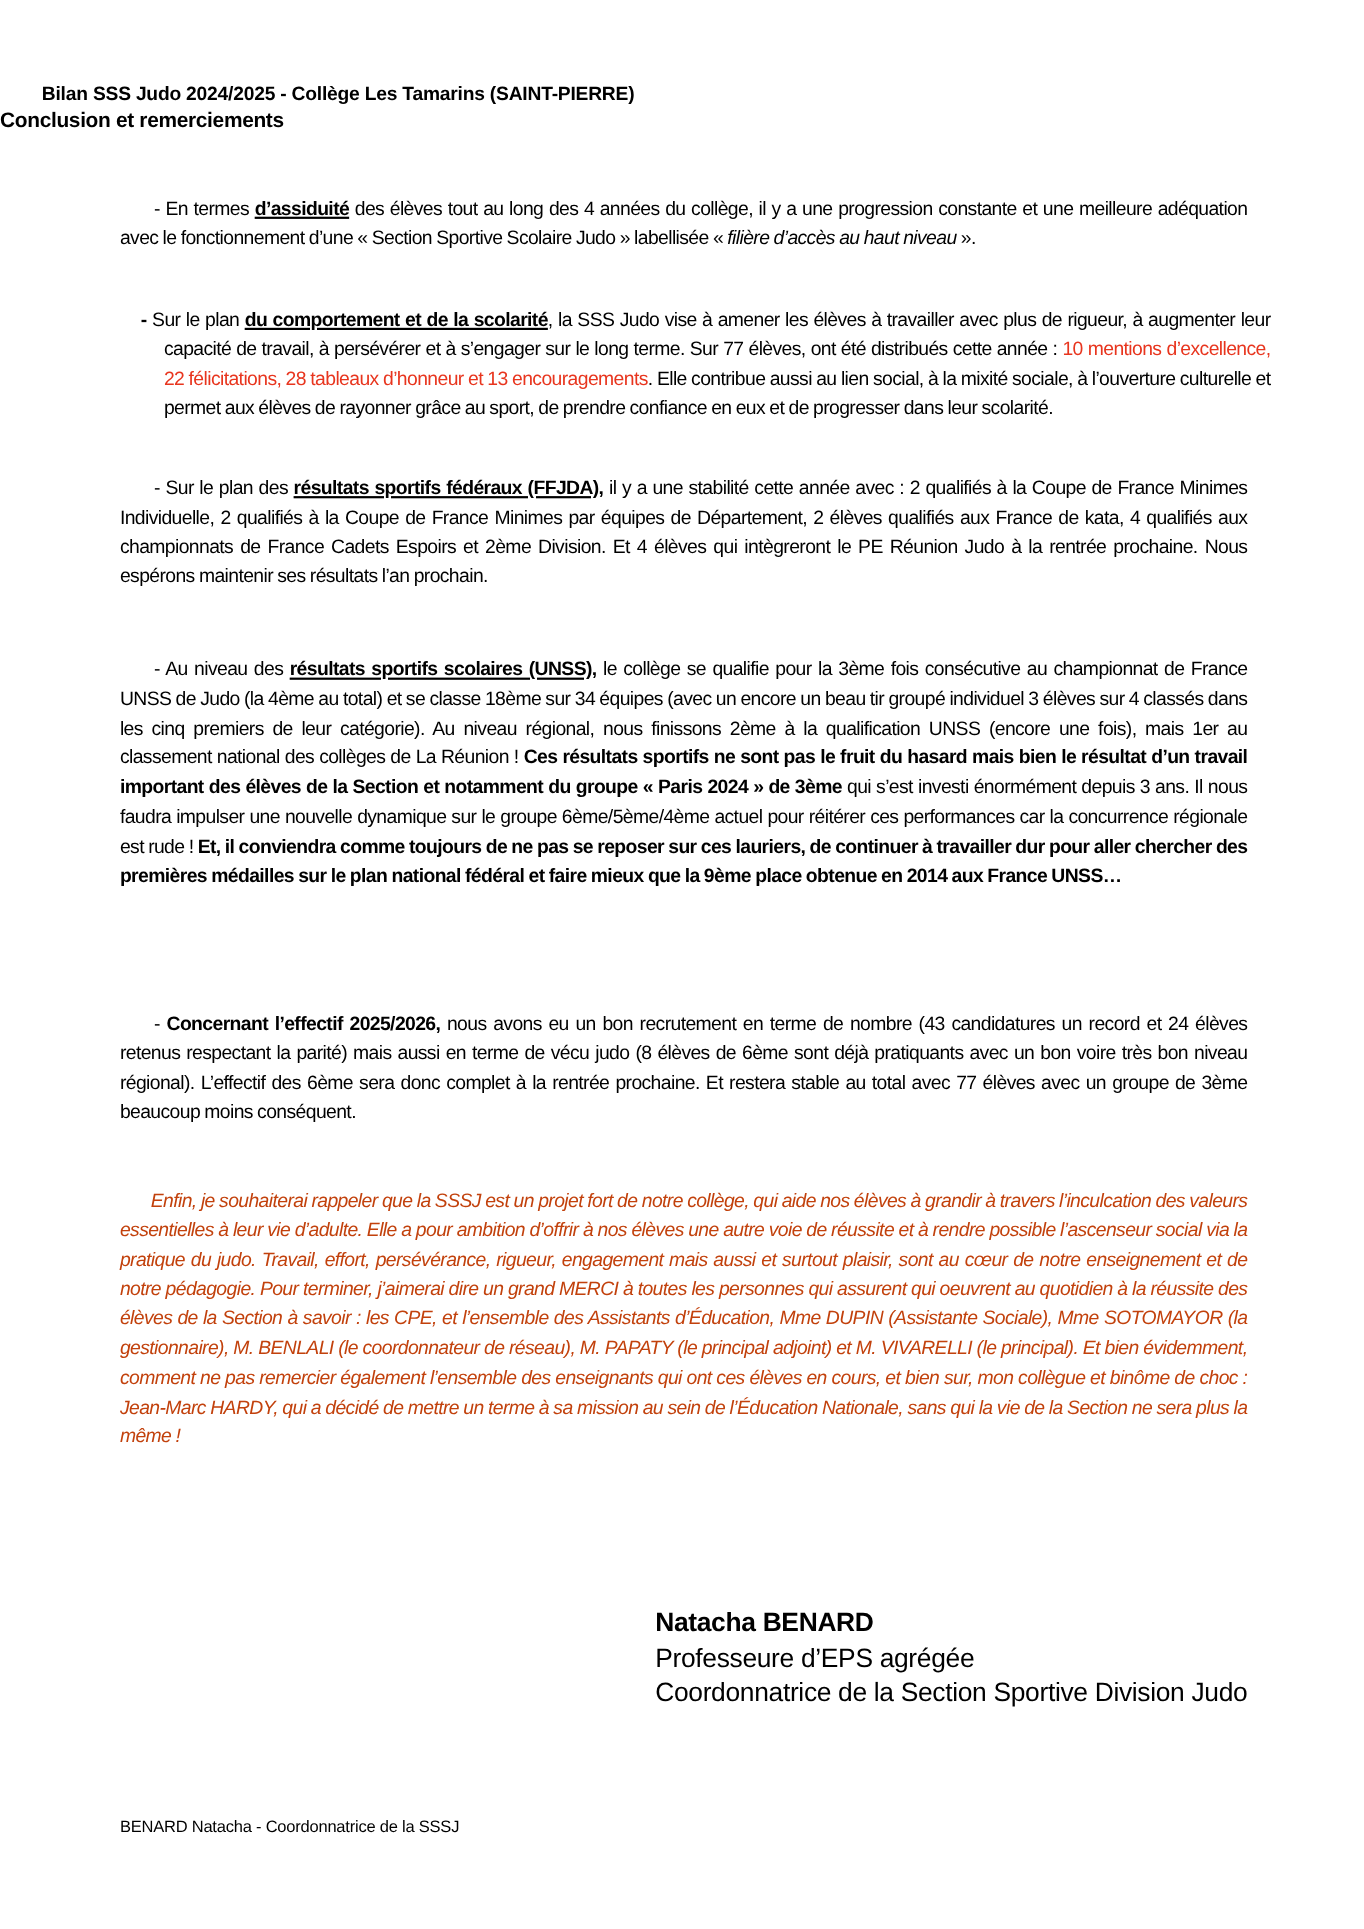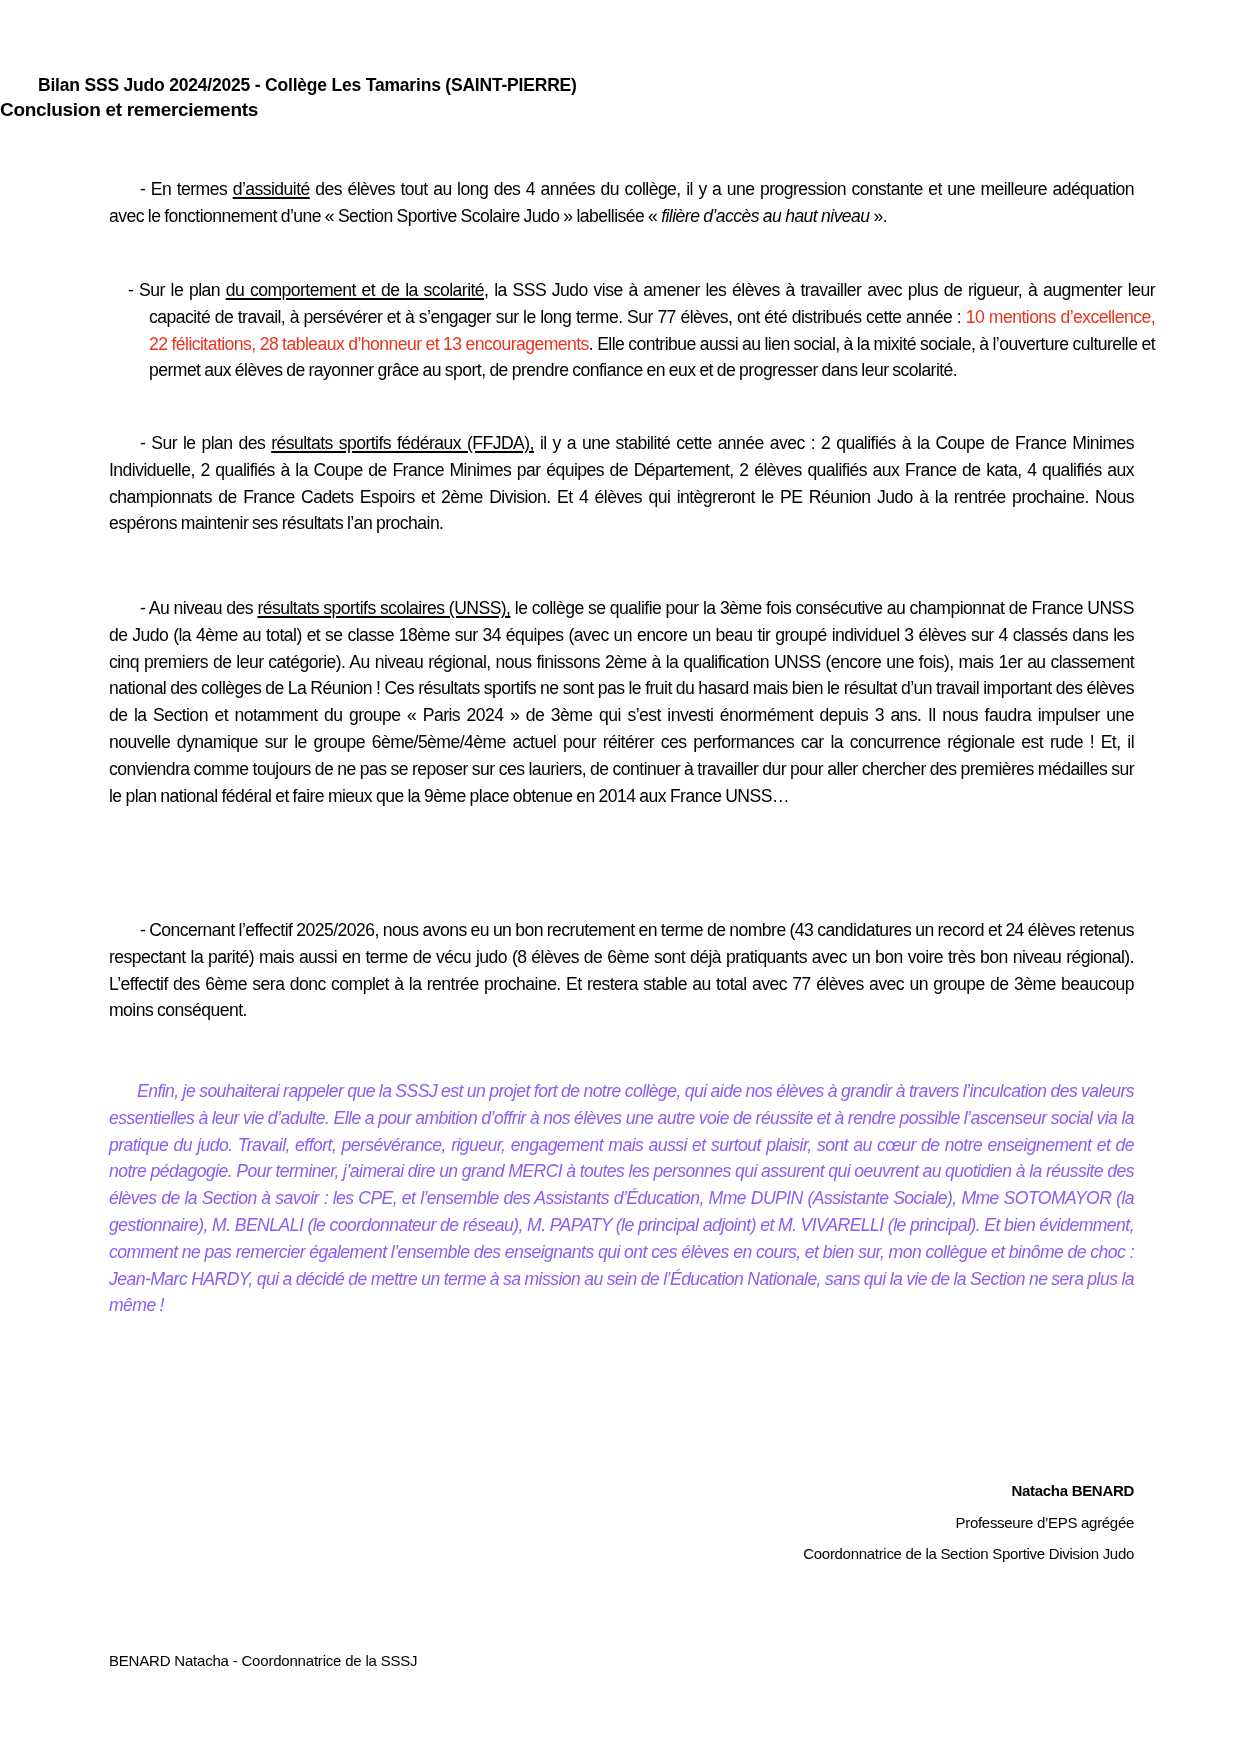--- a/index.html
+++ b/index.html
@@ -16,31 +16,31 @@
     position: absolute; left: 109px; width: 1025px;
     font-family: "Liberation Sans Narrow", "Liberation Sans", sans-serif;
     font-size: 17.6px; line-height: 26.8px; text-align: justify;
     letter-spacing: -0.55px; word-spacing: -0.5px;
   }
   .p1 { top: 176px; }
   .p2 { top: 277px; }
   .p3 { top: 430px; }
   .p4 { top: 595px; }
   .p5 { top: 917px; }
-  .p6 { top: 1078px; color: #8b5cf6; font-style: italic; }
+  .p6 { top: 1078px; color: #c2410c; font-style: italic; }
   .indent { display: inline-block; width: 31px; }
   .indent2 { display: inline-block; width: 28px; }
   .hang { padding-left: 21px; text-indent: -21px; }
-  .b { font-weight: normal; margin-top: 28px; }
+  .b { font-weight: bold; margin-top: 28px; }
   .u { text-decoration: underline; text-decoration-thickness: 1.5px; text-underline-offset: 2px; }
   .i { font-style: italic; }
   .red { color: #e8351e; }
   .signature {
-    position: absolute; right: 106px; top: 1460px; text-align: right;
-    font-family: "Liberation Sans", sans-serif; font-size: 15px; line-height: 31.6px; letter-spacing: -0.3px; margin-top: 15px;
+    position: absolute; right: 106px; top: 1460px; 
+    font-family: "Liberation Sans", sans-serif; font-size: 24px; line-height: 31.6px; letter-spacing: -0.3px;
   }
   .signature .name { font-weight: bold; }
   .footer {
     position: absolute; left: 109px; top: 1652px;
     font-family: "Liberation Sans", sans-serif; font-size: 15px; letter-spacing: -0.2px; text-align: right;
   }
 </style>
 </head>
 <body>
 

